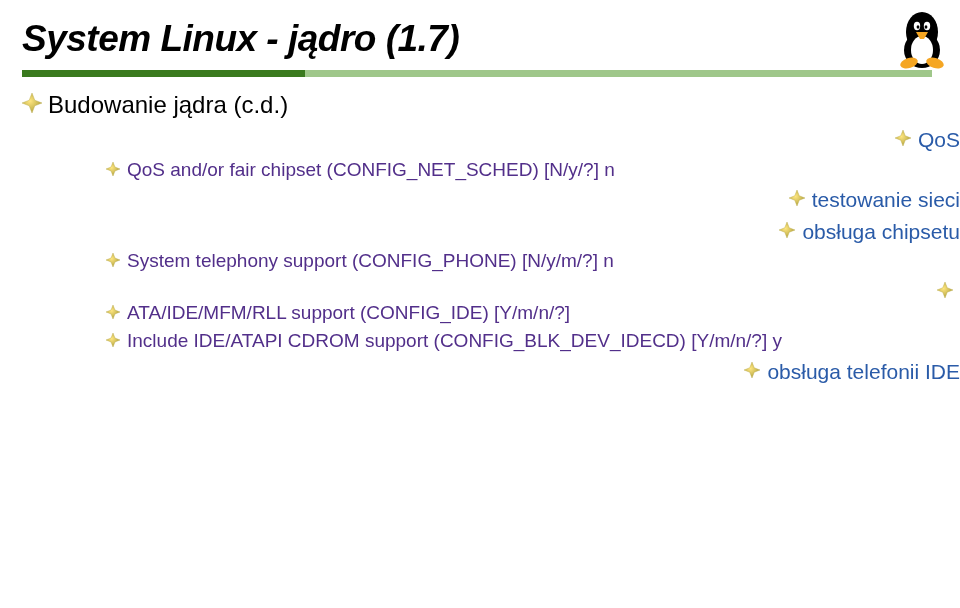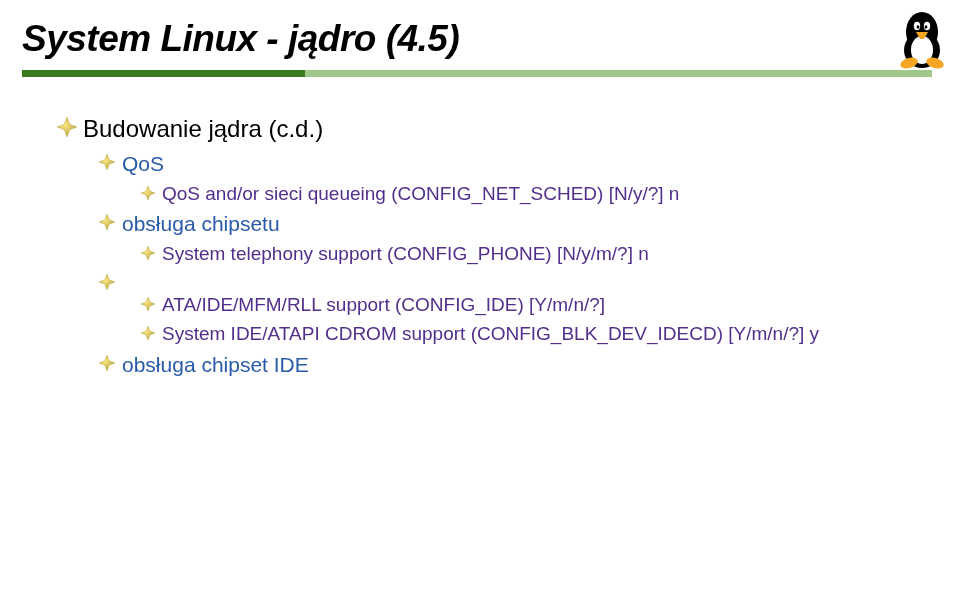--- a/index.html
+++ b/index.html
@@ -33,22 +33,21 @@
     width: 283px; height: 7px;
     background: #3a7a1e;
   }
   .bar-light {
     position: absolute;
     left: 283px; top: 0;
     right: 0; height: 7px;
     background: #9fc78a;
   }
   .content {
-    padding: 36px 0 0 22px;
-    margin-left: 35px;
+    padding: 12px 0 0 22px;
   }
   .l1 {
     display: flex;
     align-items: flex-start;
     margin-bottom: 4px;
   }
   .bull1 {
     width: 20px; height: 20px;
     flex-shrink: 0;
     margin-right: 6px;
@@ -57,20 +56,21 @@
   .l1-text {
     font-size: 24px;
     color: #000;
     line-height: 1.35;
   }
   .l2 {
     display: flex;
     align-items: flex-start;
     margin-left: 42px;
     margin-bottom: 2px;
+    justify-content: flex-end;
   }
   .bull2 {
     width: 16px; height: 16px;
     flex-shrink: 0;
     margin-right: 7px;
     margin-top: 5px;
   }
   .l2-text {
     font-size: 21px;
     color: #2a5ba8;
@@ -98,21 +98,21 @@
     top: 6px;
     right: 10px;
     width: 56px;
     height: 64px;
   }
 </style>
 </head>
 <body>
 
 <div class="title-area">
-  <div class="title">System Linux  - jądro (4.5)</div>
+  <div class="title">System Linux  - jądro (1.7)</div>
   <div class="title-bar">
     <div class="bar-dark"></div>
     <div class="bar-light"></div>
   </div>
 </div>
 
 <svg class="tux" viewBox="0 0 56 64">
   <ellipse cx="28" cy="26" rx="16" ry="20" fill="#000"></ellipse>
   <ellipse cx="28" cy="44" rx="18" ry="18" fill="#000"></ellipse>
   <ellipse cx="28" cy="44" rx="11" ry="14" fill="#fff"></ellipse>
@@ -153,21 +153,33 @@
     <div class="l3">
       <span class="bull3"><svg width="14" height="14" viewBox="0 0 14 14">
     <defs>
       <radialGradient id="g14" cx="40%" cy="40%" r="60%">
         <stop offset="0%" stop-color="#ffe680"></stop>
         <stop offset="100%" stop-color="#b5a642"></stop>
       </radialGradient>
     </defs>
     <path d="M7 0 L8.96 5.04 L14 7 L8.96 8.96 L7 14 L5.04 8.96 L0 7 L5.04 5.04 Z" fill="url(#g14)" stroke="#b5a642" stroke-width="0.4"></path>
   </svg></span>
-      <span class="l3-text">QoS and/or sieci queueing (CONFIG_NET_SCHED) [N/y/?] n</span>
+      <span class="l3-text">QoS and/or fair chipset (CONFIG_NET_SCHED) [N/y/?] n</span>
+    </div>
+    <div class="l2">
+      <span class="bull2"><svg width="16" height="16" viewBox="0 0 16 16">
+    <defs>
+      <radialGradient id="g16" cx="40%" cy="40%" r="60%">
+        <stop offset="0%" stop-color="#ffe680"></stop>
+        <stop offset="100%" stop-color="#b5a642"></stop>
+      </radialGradient>
+    </defs>
+    <path d="M8 0 L10.24 5.76 L16 8 L10.24 10.24 L8 16 L5.76 10.24 L0 8 L5.76 5.76 Z" fill="url(#g16)" stroke="#b5a642" stroke-width="0.4"></path>
+  </svg></span>
+      <span class="l2-text">testowanie sieci</span>
     </div>
     <div class="l2">
       <span class="bull2"><svg width="16" height="16" viewBox="0 0 16 16">
     <defs>
       <radialGradient id="g16" cx="40%" cy="40%" r="60%">
         <stop offset="0%" stop-color="#ffe680"></stop>
         <stop offset="100%" stop-color="#b5a642"></stop>
       </radialGradient>
     </defs>
     <path d="M8 0 L10.24 5.76 L16 8 L10.24 10.24 L8 16 L5.76 10.24 L0 8 L5.76 5.76 Z" fill="url(#g16)" stroke="#b5a642" stroke-width="0.4"></path>
@@ -212,27 +224,27 @@
     <div class="l3">
       <span class="bull3"><svg width="14" height="14" viewBox="0 0 14 14">
     <defs>
       <radialGradient id="g14" cx="40%" cy="40%" r="60%">
         <stop offset="0%" stop-color="#ffe680"></stop>
         <stop offset="100%" stop-color="#b5a642"></stop>
       </radialGradient>
     </defs>
     <path d="M7 0 L8.96 5.04 L14 7 L8.96 8.96 L7 14 L5.04 8.96 L0 7 L5.04 5.04 Z" fill="url(#g14)" stroke="#b5a642" stroke-width="0.4"></path>
   </svg></span>
-      <span class="l3-text">System IDE/ATAPI CDROM support (CONFIG_BLK_DEV_IDECD) [Y/m/n/?] y</span>
-    </div>
-    <div class="l2">
-      <span class="bull2"><svg width="16" height="16" viewBox="0 0 16 16">
-    <defs>
-      <radialGradient id="g16" cx="40%" cy="40%" r="60%">
-        <stop offset="0%" stop-color="#ffe680"></stop>
-        <stop offset="100%" stop-color="#b5a642"></stop>
-      </radialGradient>
-    </defs>
-    <path d="M8 0 L10.24 5.76 L16 8 L10.24 10.24 L8 16 L5.76 10.24 L0 8 L5.76 5.76 Z" fill="url(#g16)" stroke="#b5a642" stroke-width="0.4"></path>
-  </svg></span>
-      <span class="l2-text">obsługa chipset IDE</span>
+      <span class="l3-text">Include IDE/ATAPI CDROM support (CONFIG_BLK_DEV_IDECD) [Y/m/n/?] y</span>
+    </div>
+    <div class="l2">
+      <span class="bull2"><svg width="16" height="16" viewBox="0 0 16 16">
+    <defs>
+      <radialGradient id="g16" cx="40%" cy="40%" r="60%">
+        <stop offset="0%" stop-color="#ffe680"></stop>
+        <stop offset="100%" stop-color="#b5a642"></stop>
+      </radialGradient>
+    </defs>
+    <path d="M8 0 L10.24 5.76 L16 8 L10.24 10.24 L8 16 L5.76 10.24 L0 8 L5.76 5.76 Z" fill="url(#g16)" stroke="#b5a642" stroke-width="0.4"></path>
+  </svg></span>
+      <span class="l2-text">obsługa telefonii IDE</span>
     </div>
   </div>
 
 </body></html>

